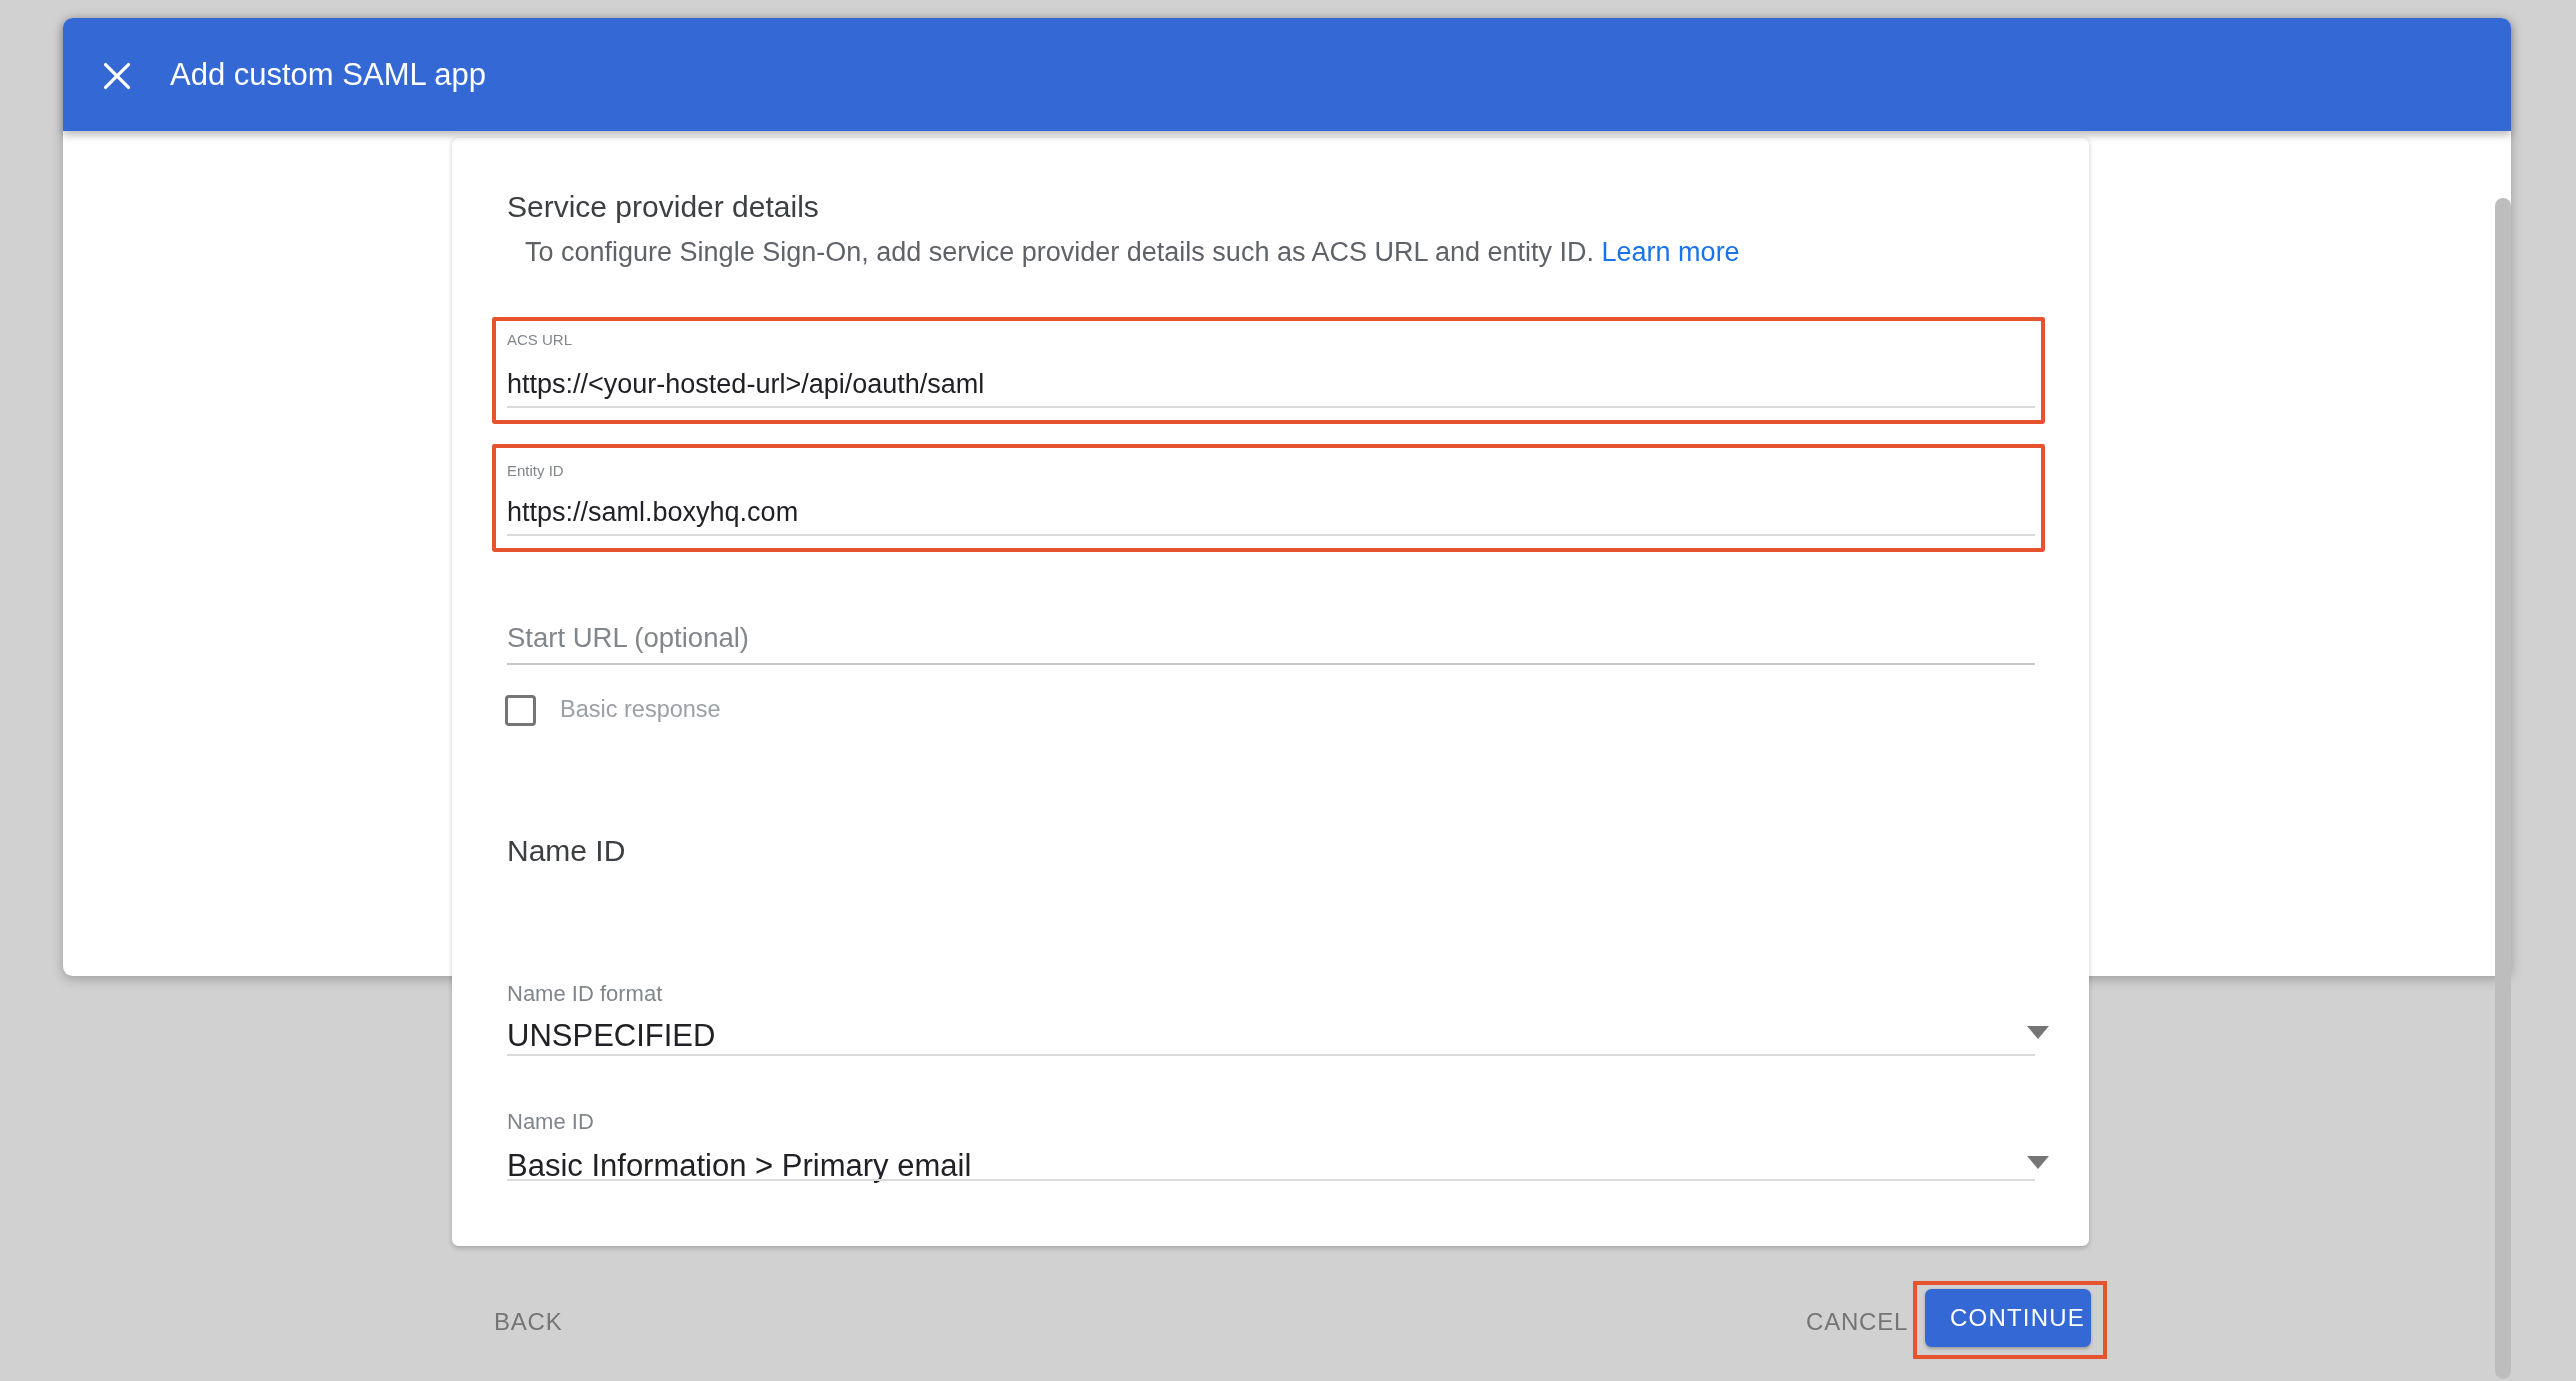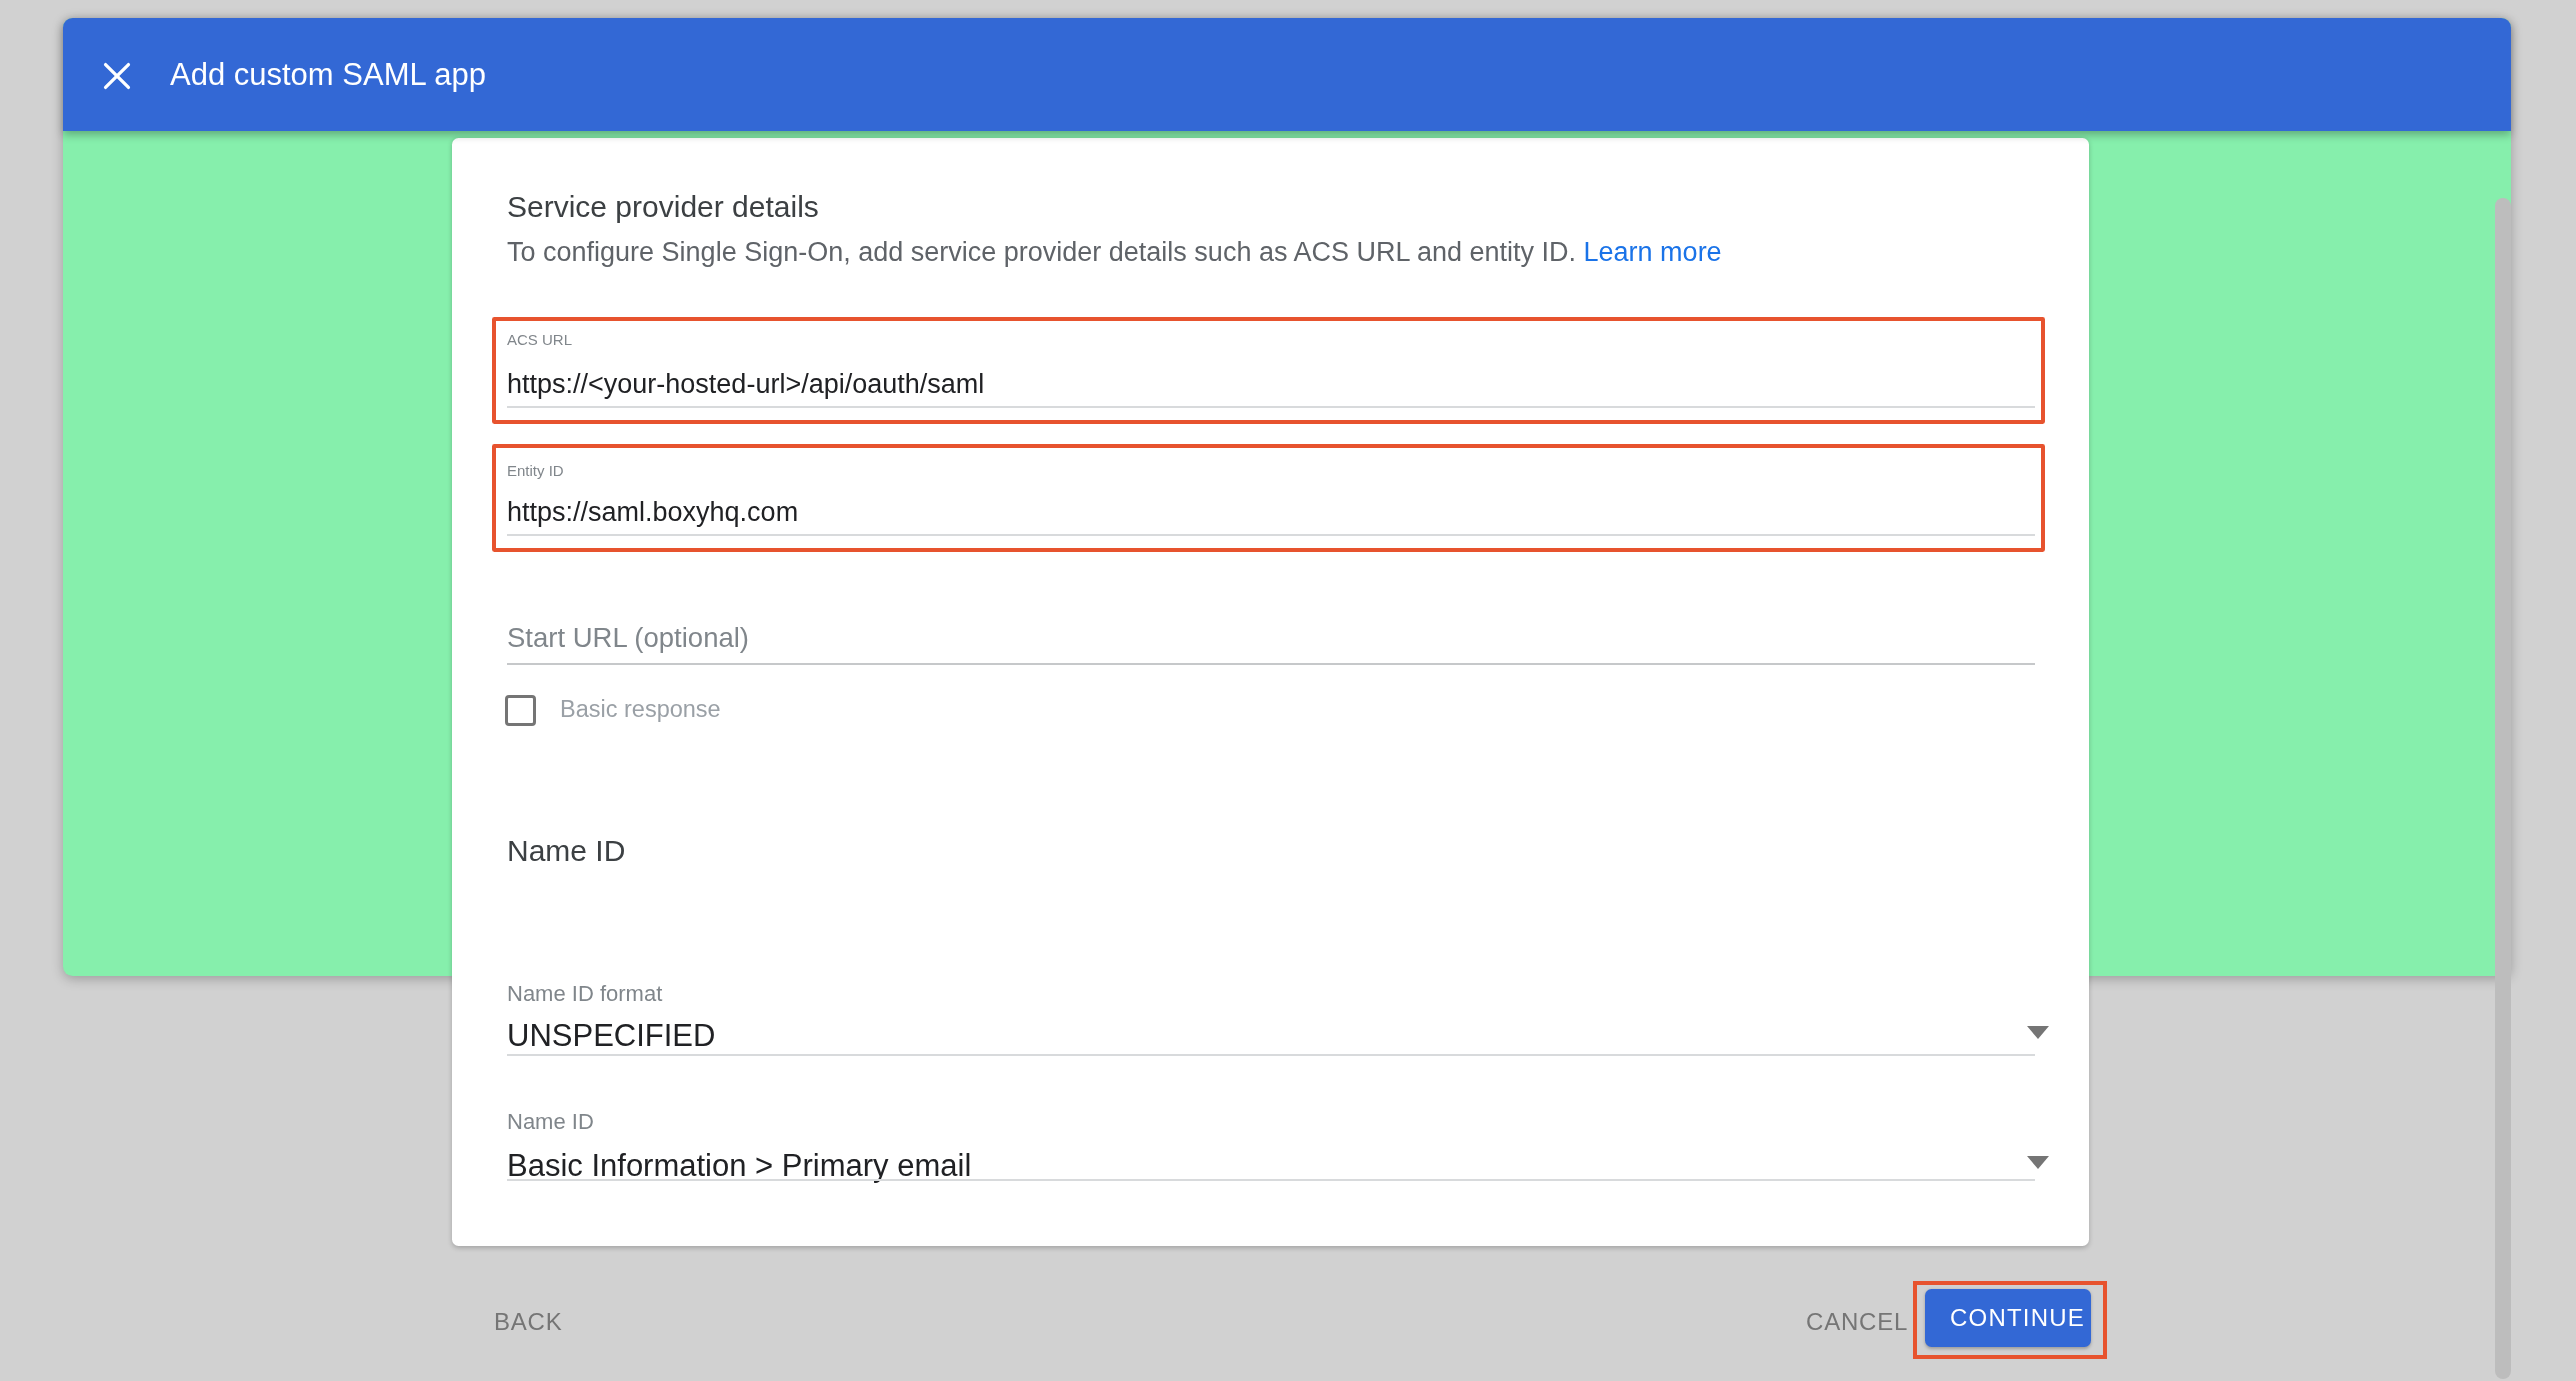--- a/index.html
+++ b/index.html
@@ -1,21 +1,21 @@
 <!DOCTYPE html>
 <html style="font-size:13px"><head>
 <meta charset="utf-8">
 <style>
   html,body{margin:0;padding:0;background:#D1D1D1;}
   *{box-sizing:border-box;font-family:"Liberation Sans",sans-serif;}
   #page{position:relative;width:2576px;height:1381px;background:#D1D1D1;overflow:hidden;}
 
   
   #window{position:absolute;left:63px;top:18px;width:2448px;height:958px;
-    background:#86efac;border-radius:9.7px;box-shadow:0 2.4px 11.3px rgba(0,0,0,0.25);}
+    background:#ffffff;border-radius:9.7px;box-shadow:0 2.4px 11.3px rgba(0,0,0,0.25);}
 
   
   #titlebar{position:absolute;left:0;top:0;width:100%;height:113px;background:#3368D5;
     border-radius:9.7px 9.7px 0 0;box-shadow:0 3.2px 8px rgba(0,0,0,0.28);z-index:5;}
   #close{position:absolute;left:36px;top:40px;width:36px;height:36px;cursor:pointer;}
   #dlg-title{position:absolute;left:107px;top:0;height:113px;line-height:113px;
     color:#FFFFFF;font-size:31px;}
 
   
   #card{position:absolute;left:389px;top:120px;width:1637px;height:1108px;background:#FFFFFF;
@@ -71,21 +71,21 @@
           <line x1="8" y1="8" x2="36" y2="36" stroke="#FFFFFF" stroke-width="4" stroke-linecap="round"></line>
           <line x1="36" y1="8" x2="8" y2="36" stroke="#FFFFFF" stroke-width="4" stroke-linecap="round"></line>
         </svg>
       </div>
       <div id="dlg-title">Add custom SAML app</div>
     </div>
 
     <div id="card">
 
       <div class="h1" style="top:52px;">Service provider details</div>
-      <div class="desc" style="top:99px;">
+      <div class="desc" style="top:99px;margin-left:18px;">
         <span>To configure Single Sign-On, add service provider details such as ACS URL and entity ID.</span>
         <span class="link">Learn more</span>
       </div>
 
       <div class="redbox" style="left:40px;top:179px;width:1553px;height:107px;"></div>
       <div class="flabel" style="top:193px;">ACS URL</div>
       <input class="fvalue" style="top: 231px;" readonly="" value="https://&lt;your-hosted-url&gt;/api/oauth/saml">
       <div class="uline" style="top:268px;"></div>
 
       <div class="redbox" style="left:40px;top:306px;width:1553px;height:108px;"></div>

